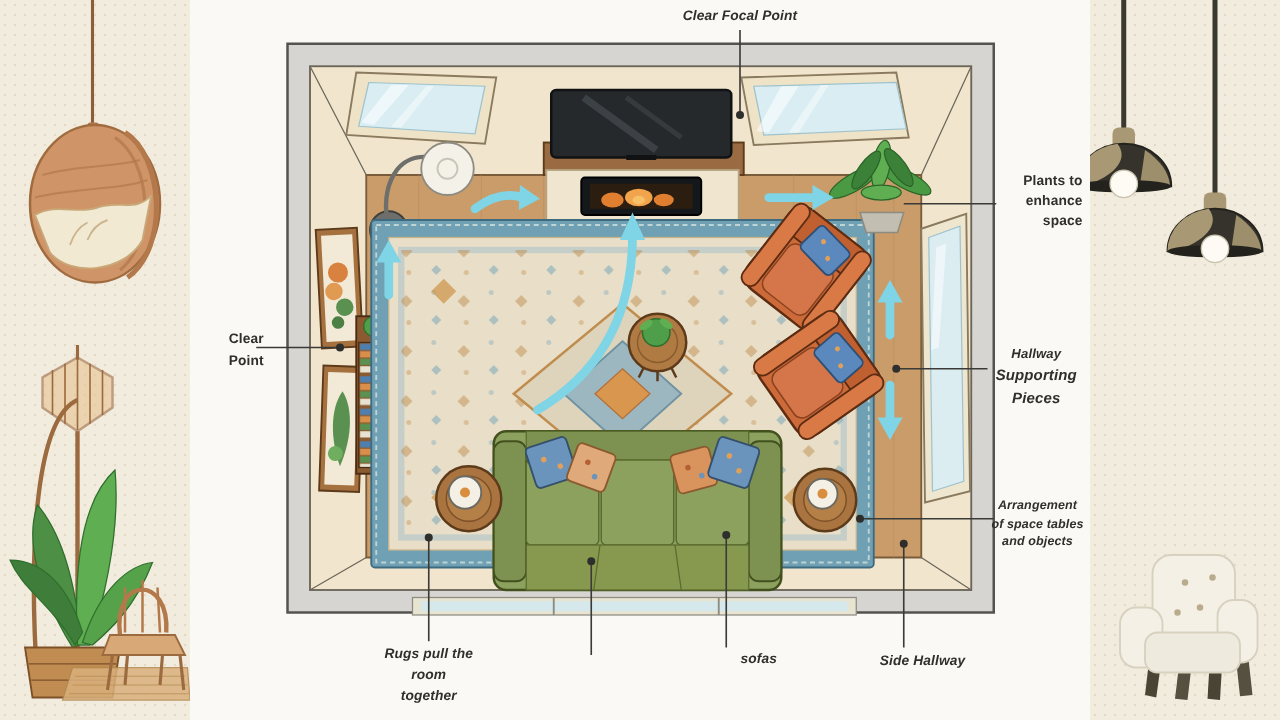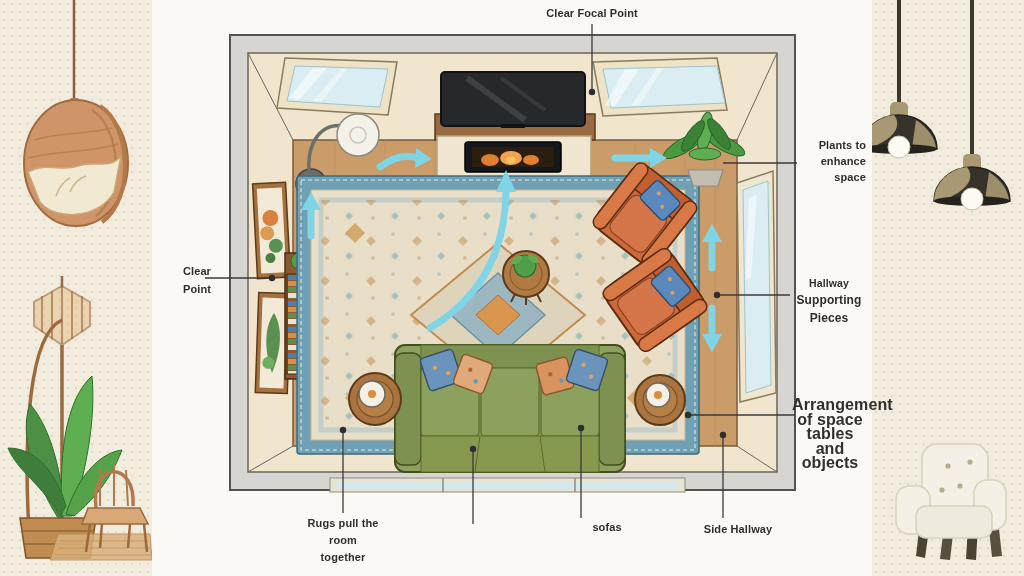--- a/index.html
+++ b/index.html
@@ -10,25 +10,25 @@
           background-image:radial-gradient(#e3dac6 1px, rgba(0,0,0,0) 1.3px);
           background-size:8px 8px;}
   .left-panel{left:0;width:152px;}
   .right-panel{left:872px;width:152px;}
   .center-panel{position:absolute;left:152px;top:0;width:720px;height:576px;background:#faf9f5;}
   .room-svg{position:absolute;left:225px;top:28px;}
   .overlay-svg{position:absolute;left:0;top:0;pointer-events:none;}
   .label{position:absolute;font-size:11px;line-height:16px;font-weight:600;
          color:#2f2f2c;letter-spacing:.1px;}
   .label span{display:block;}
-  .t-center{text-align:center;}
+  .t-center{text-align:center;font-style:italic;}
   .t-left{text-align:right;}
   .balance-small{font-size:10.5px;line-height:15px;}
   .balance-big{font-size:12px;line-height:18px;}
-  .arr{font-size:16px;line-height:14.5px;text-align:center;}
+  .arr{font-size:10px;line-height:14.5px;text-align:center;}
 </style>
 </head>
 <body>
 
 <div class="canvas">
 
   <div class="side-panel left-panel">
     <svg width="152" height="576" viewBox="0 0 152 576">
       <g>
         <line x1="74" y1="0" x2="74" y2="102" stroke="#8a5f3a" stroke-width="2.5"></line>

